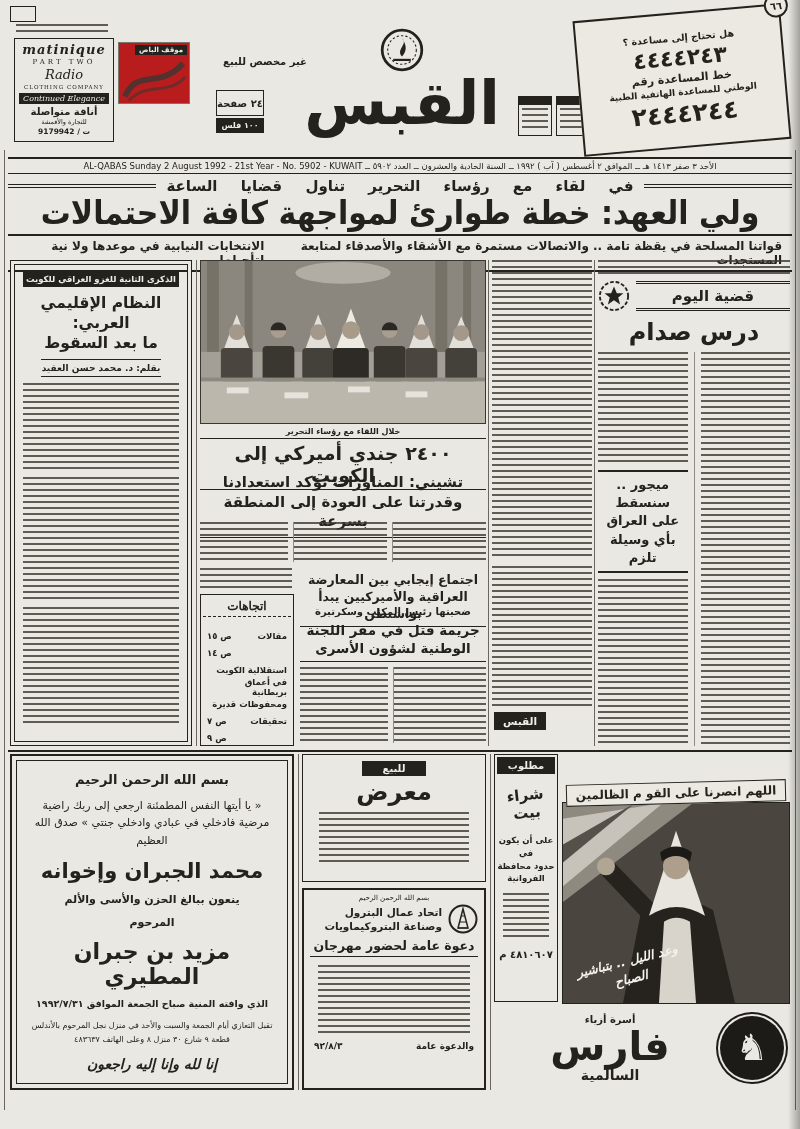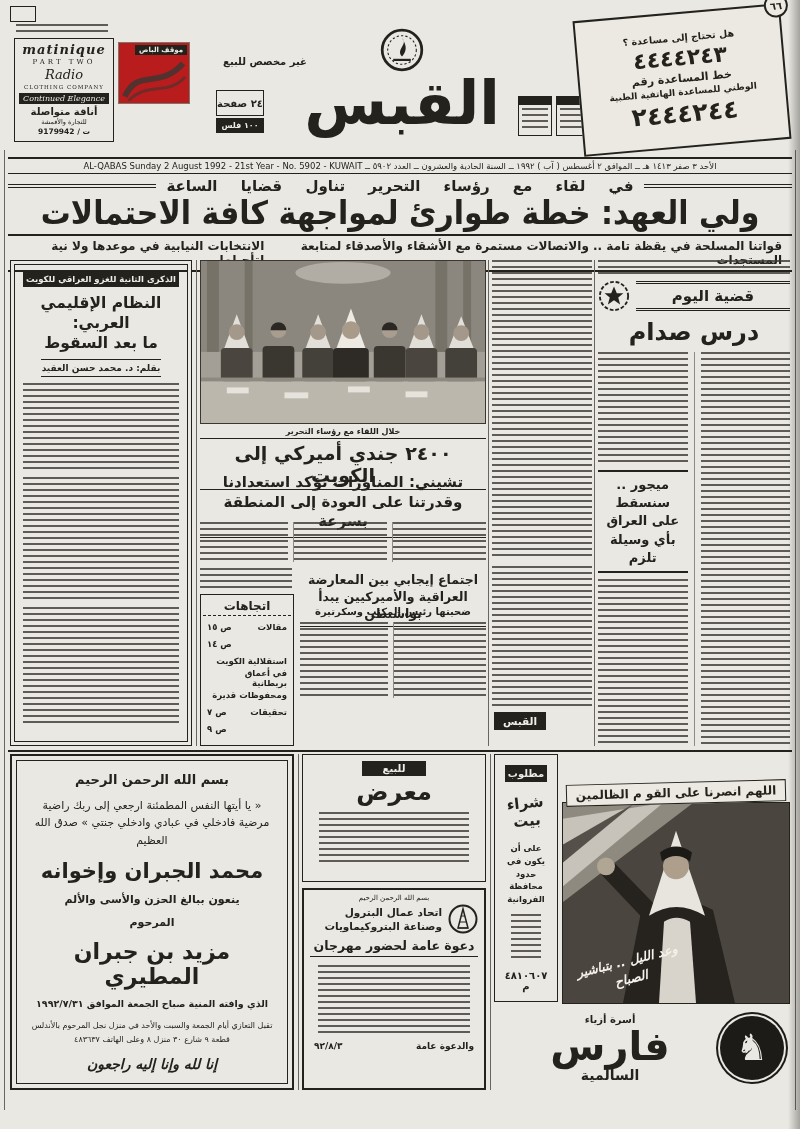--- a/index.html
+++ b/index.html
@@ -58,21 +58,21 @@
 .caption{font-size:8px;font-weight:bold;text-align:center;}
 .troops-head{font-size:19px;font-weight:bold;text-align:center;border-top:1.5px solid #24221d;border-bottom:1.5px solid #24221d;padding:3px 0;}
 .cheney-head{font-size:15px;font-weight:bold;text-align:center;line-height:1.3;border-bottom:1.5px solid #24221d;padding:3px 0 5px;}
 .cols2,.cols3{display:flex;}
 .cols2 > .col,.cols3 > .col{flex:1;}
 .cols2 > .col:not(:last-child),.cols3 > .col:not(:last-child){border-left:1px solid #8f8b83;padding-left:5px;margin-left:5px;}
 .meeting-head{font-size:12.5px;font-weight:bold;text-align:center;line-height:1.35;border-bottom:1px solid #24221d;padding-bottom:3px;}
 .crime-kicker{font-size:10px;font-weight:bold;text-align:center;}
 .crime-head{font-size:13.5px;font-weight:bold;text-align:center;line-height:1.35;border-bottom:1px solid #24221d;padding:2px 0 4px;margin-top:2px;}
 .trends{border:1.5px solid #24221d;padding:2px;}
-.tr-title{font-size:12px;font-weight:bold;text-align:center;border-bottom:1px dashed #24221d;padding:2px 0;margin-bottom:2px;}
+.tr-title{font-size:12px;font-weight:bold;text-align:center;border-bottom:1px dashed #24221d;padding:2px 0;margin-bottom:10px;font-family:Liberation Serif, serif;}
 .tr-row{display:flex;justify-content:space-between;align-items:center;height:17px;padding:0 4px;font-size:8.5px;font-weight:bold;}
 .majorcol{display:flex;flex-direction:column;}
 .sigbox{width:52px;height:18px;background:#24221d;color:#efede8;font-size:10.5px;font-weight:bold;display:flex;align-items:center;justify-content:center;margin:6px auto 0 2px;}
 .darscol{display:flex;flex-direction:column;}
 .qd-row{display:flex;align-items:center;gap:6px;margin:2px 0;}
 .qd-label{flex:1;border-top:3px double #24221d;border-bottom:3px double #24221d;text-align:center;font-size:15px;font-weight:bold;padding:3px 0;}
 .qd-emblem{width:32px;height:32px;flex:0 0 auto;}
 .dars-title{font-size:24px;font-weight:bold;text-align:center;margin:4px 0 6px;}
 .darsbody{flex:1;display:flex;}
 .darsbody .col{display:flex;flex-direction:column;}
@@ -92,21 +92,21 @@
 .ob-closing{font-size:14px;font-weight:bold;font-style:italic;}
 .sh-head{width:64px;margin:6px auto 2px;background:#24221d;color:#efede8;font-size:10px;font-weight:bold;text-align:center;padding:2px 0;}
 .sh-title{font-size:24px;font-weight:bold;text-align:center;}
 .union{border:2px solid #24221d;padding:4px 6px;}
 .un-basmala{font-size:7px;text-align:center;}
 .un-row{display:flex;align-items:center;gap:6px;margin-top:2px;}
 .un-emblem{width:30px;height:30px;flex:0 0 auto;}
 .un-org{font-size:10.5px;font-weight:bold;line-height:1.35;}
 .un-title{font-size:12.5px;font-weight:bold;text-align:center;margin-top:4px;border-bottom:1px solid #24221d;padding-bottom:3px;}
 .un-foot{display:flex;justify-content:space-between;font-size:9px;font-weight:bold;padding:0 4px;margin-top:4px;}
-.wanted{padding:8px;}
+.wanted{padding:0;}
 .wn-head{background:#24221d;color:#efede8;font-size:10px;font-weight:bold;text-align:center;padding:3px 0;margin:2px;}
 .wn-title{font-size:15px;font-weight:bold;text-align:center;transform:rotate(-6deg);margin:12px 0;}
 .wn-line{font-size:8.5px;font-weight:bold;text-align:center;line-height:1.5;}
 .wn-phone{font-size:10px;font-weight:bold;text-align:center;margin-top:10px;}
 .fr-banner{position:absolute;top:0;left:4px;right:4px;background:#ece9e3;border:1.5px solid #24221d;font-size:12px;font-weight:bold;text-align:center;padding:3px 0;transform:rotate(-1.5deg);z-index:2;}
 .fr-photo{position:absolute;top:20px;left:0;width:228px;height:202px;border:1px solid #24221d;overflow:hidden;background:#45413b;}
 .fr-photo svg{width:100%;height:100%;display:block;}
 .fr-script{position:absolute;bottom:16px;left:4px;width:124px;color:#f3f1ea;font-size:12.5px;font-weight:bold;font-style:italic;transform:rotate(-14deg);text-align:center;line-height:1.4;}
 .fr-bottom{display:flex;align-items:center;justify-content:space-between;padding:0 6px;}
 .fr-horse{width:64px;height:64px;border-radius:50%;background:#1d1b18;display:flex;align-items:center;justify-content:center;box-shadow:0 0 0 2px #eae8e2,0 0 0 4px #1d1b18;flex:0 0 auto;}
@@ -259,20 +259,21 @@
   <div class="abs cols3" style="left:200px;top:522px;width:286px;height:40px">
     <div class="col greek"></div>
     <div class="col greek"></div>
     <div class="col greek"></div>
   </div>
   <div class="abs greek" style="left:200px;top:568px;width:92px;height:22px"></div>
   <div class="abs meeting-head" style="left:300px;top:572px;width:186px">اجتماع إيجابي بين المعارضة العراقية والأميركيين يبدأ بواشنطن</div>
 
   <div class="abs" style="left:300px;top:606px;width:186px;height:140px">
     <div class="crime-kicker">ضحيتها رئيس المكتب وسكرتيرة</div>
+    <div class="crime-head">جريمة قتل في مقر اللجنة الوطنية لشؤون الأسرى</div>
     <div class="cols2" style="height:76px;margin-top:5px">
       <div class="col greek"></div>
       <div class="col greek"></div>
     </div>
   </div>
 
   <div class="abs trends" style="left:200px;top:594px;width:94px;height:152px">
     <div class="tr-title">اتجاهات</div>
     <div class="tr-row">
         <span>مقالات</span>

